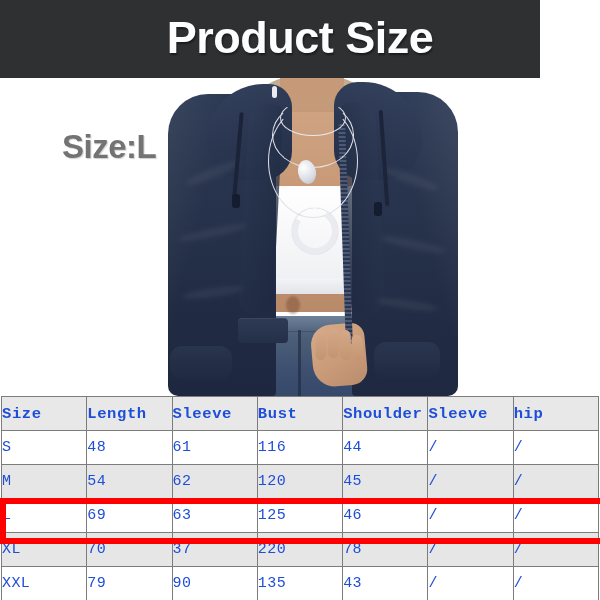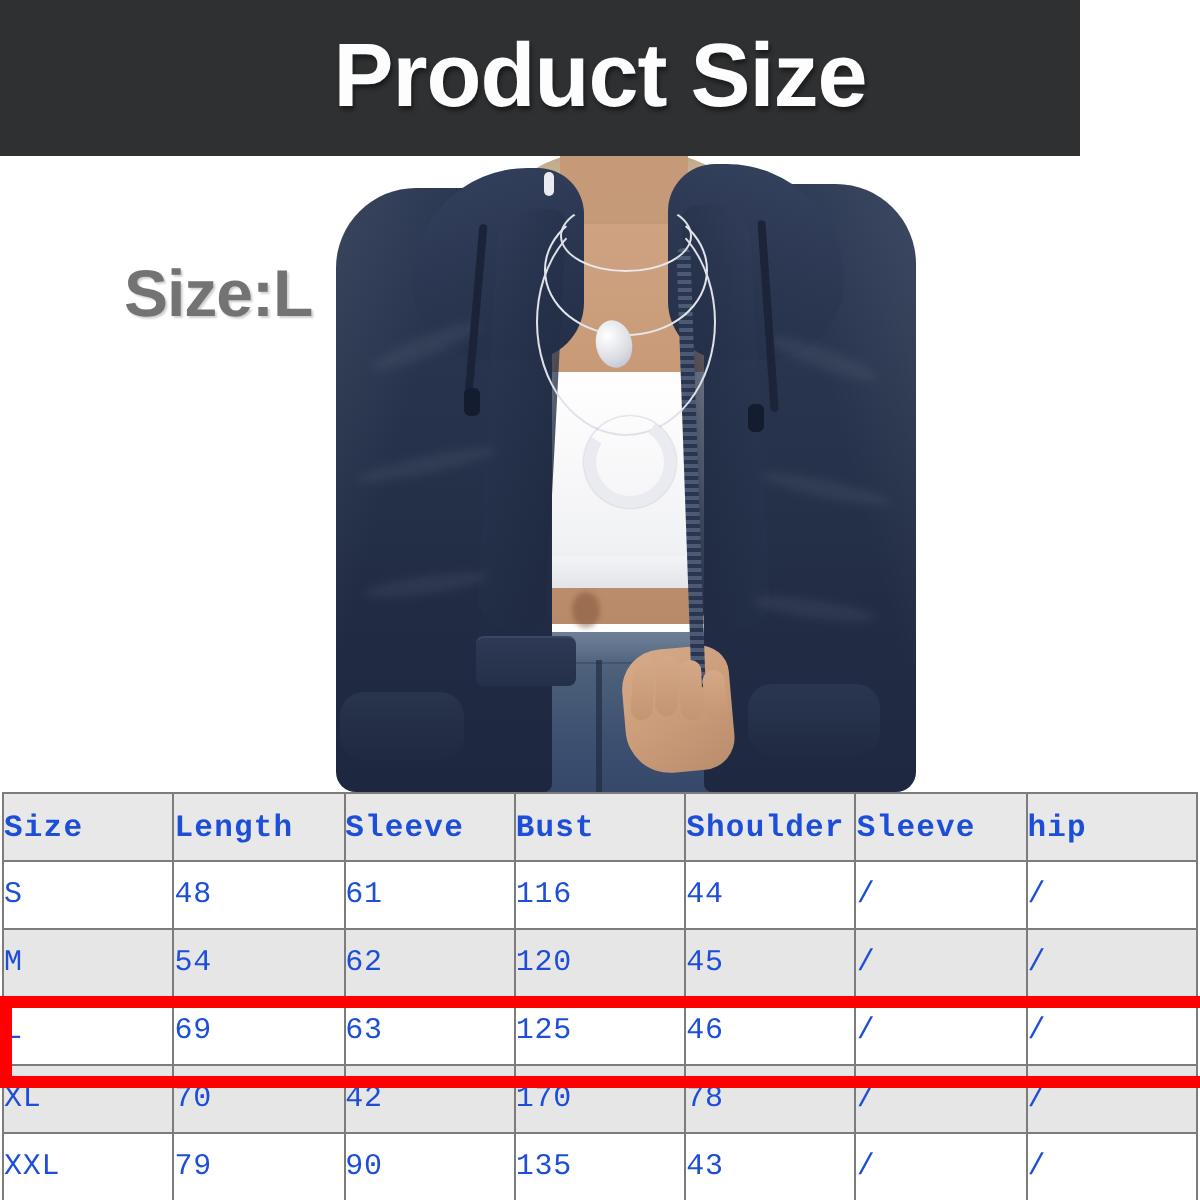--- a/index.html
+++ b/index.html
@@ -556,22 +556,22 @@
           <td>69</td>
           <td>63</td>
           <td>125</td>
           <td>46</td>
           <td>/</td>
           <td>/</td>
         </tr>
         <tr class="row-gray">
           <td>XL</td>
           <td>70</td>
-          <td>42</td>
-          <td>170</td>
+          <td>37</td>
+          <td>220</td>
           <td>78</td>
           <td>/</td>
           <td>/</td>
         </tr>
         <tr class="row-white">
           <td>XXL</td>
           <td>79</td>
           <td>90</td>
           <td>135</td>
           <td>43</td>

